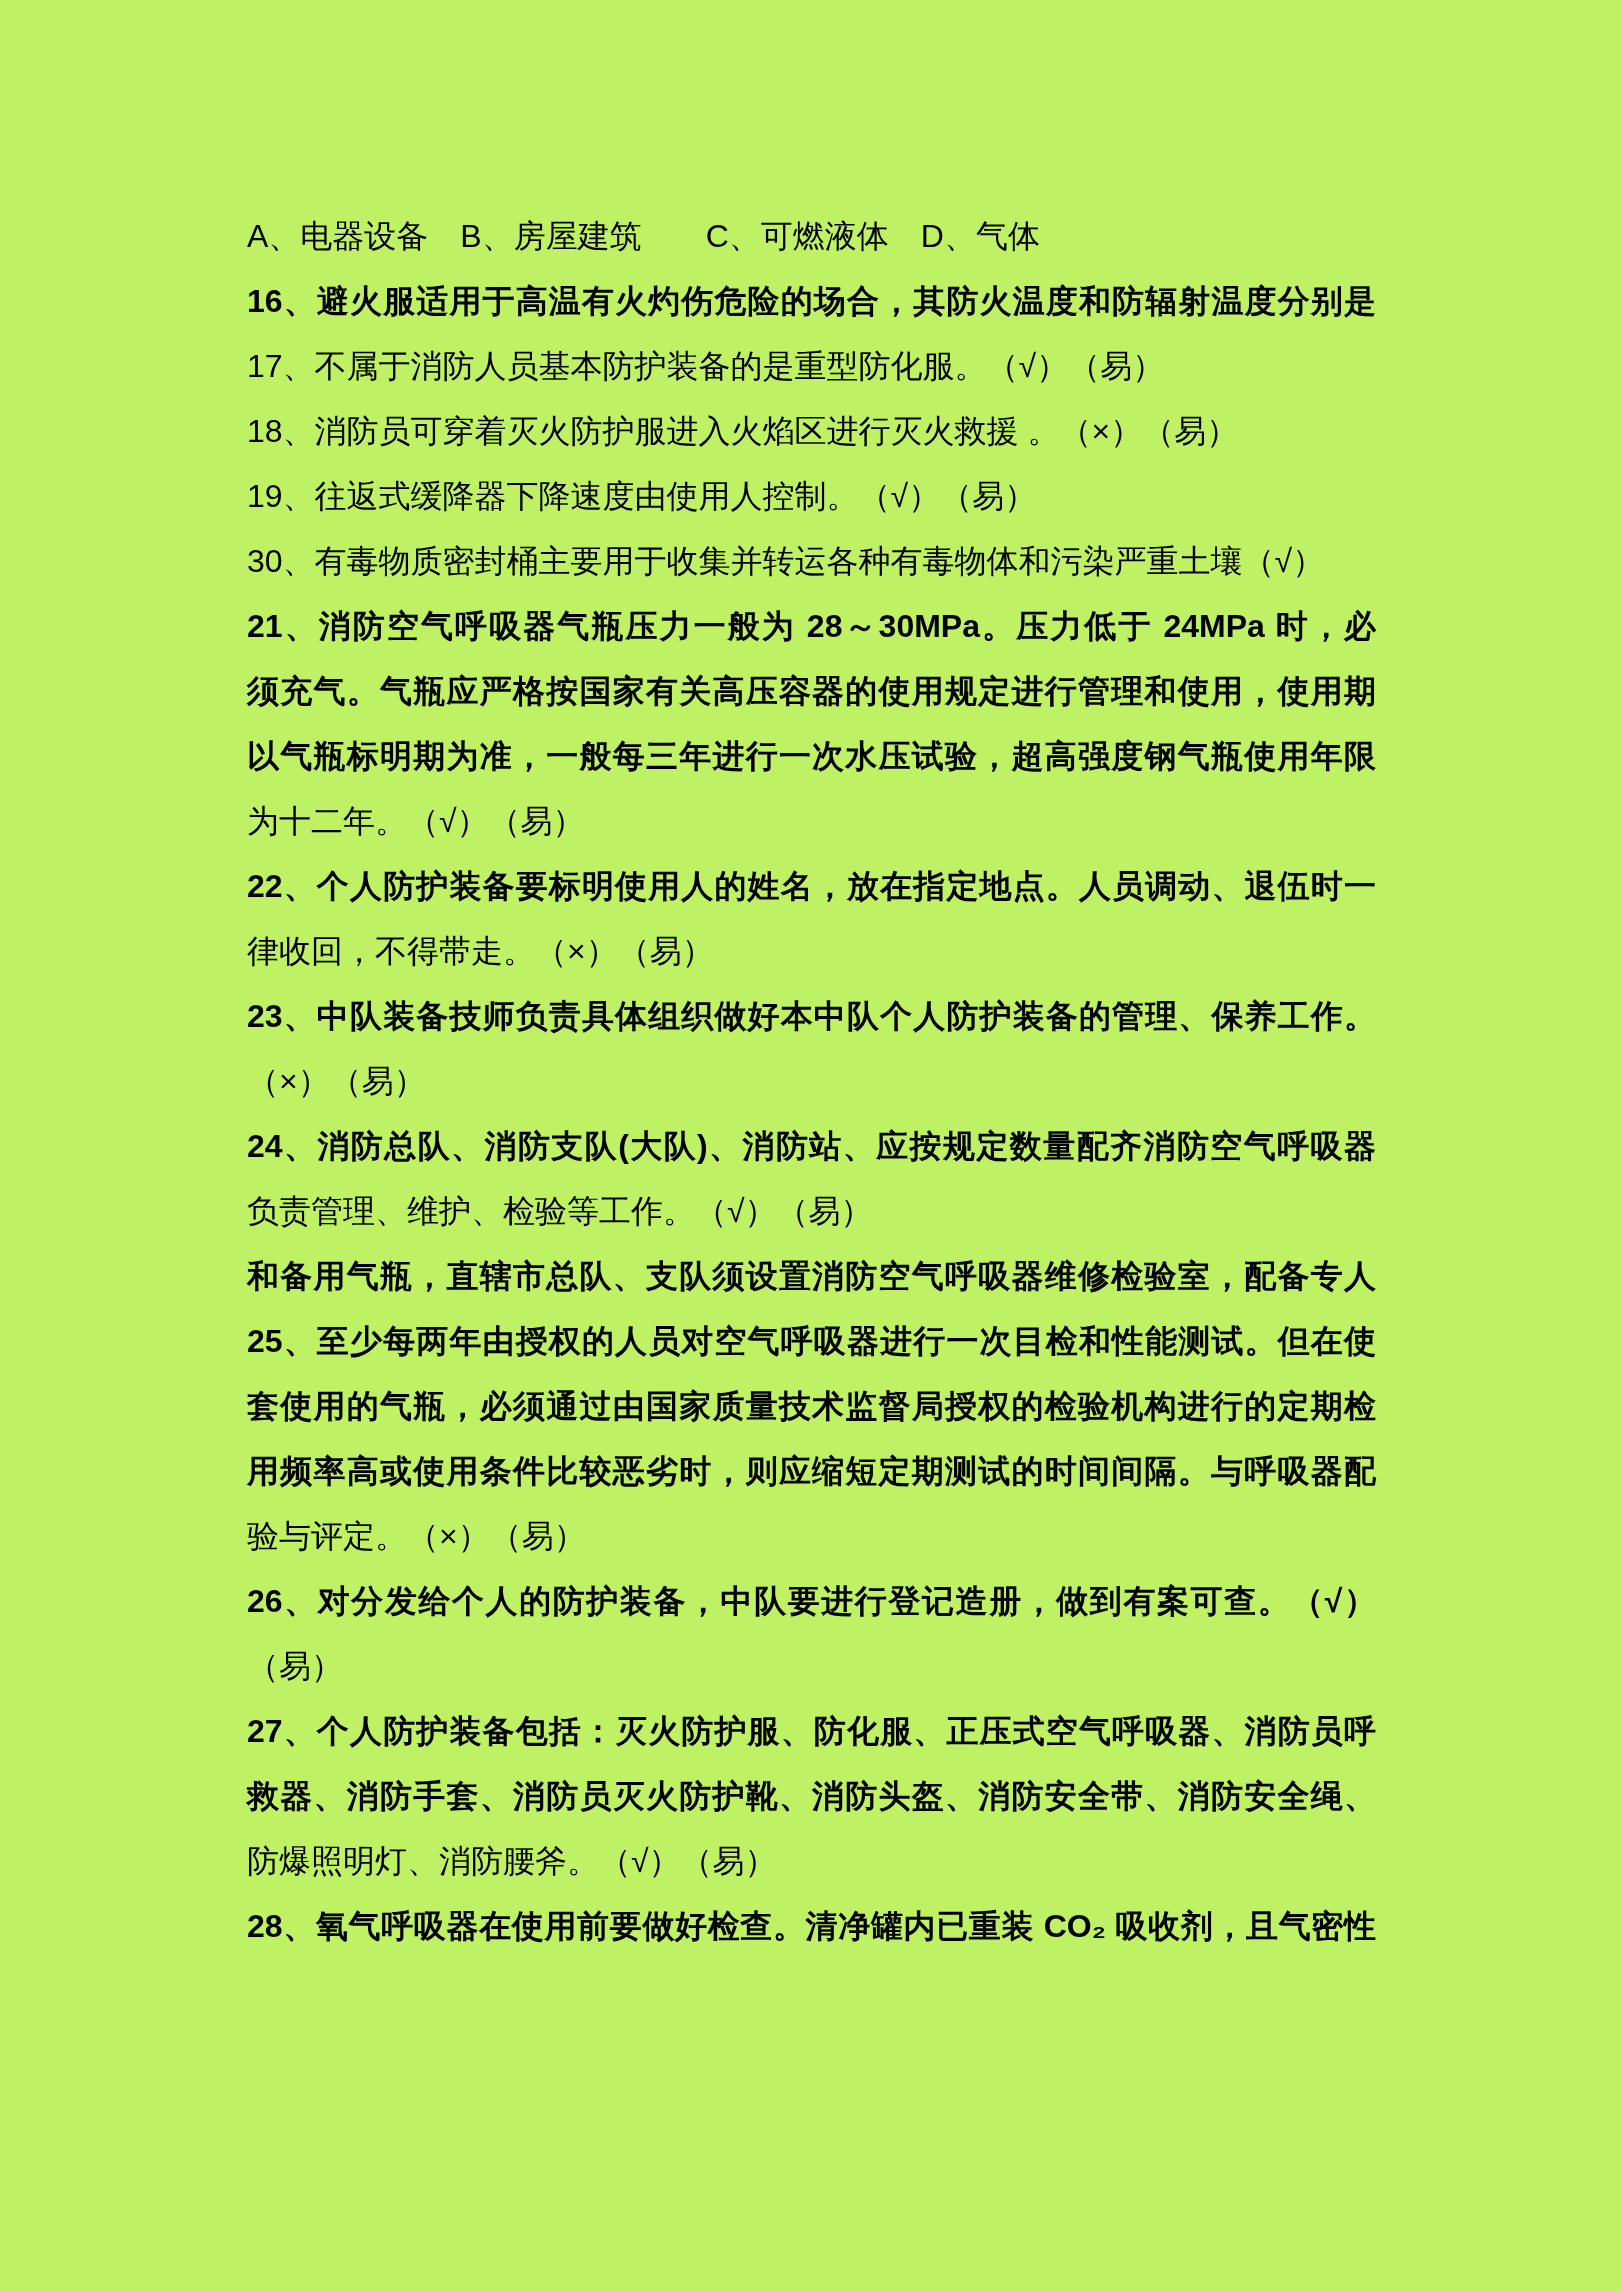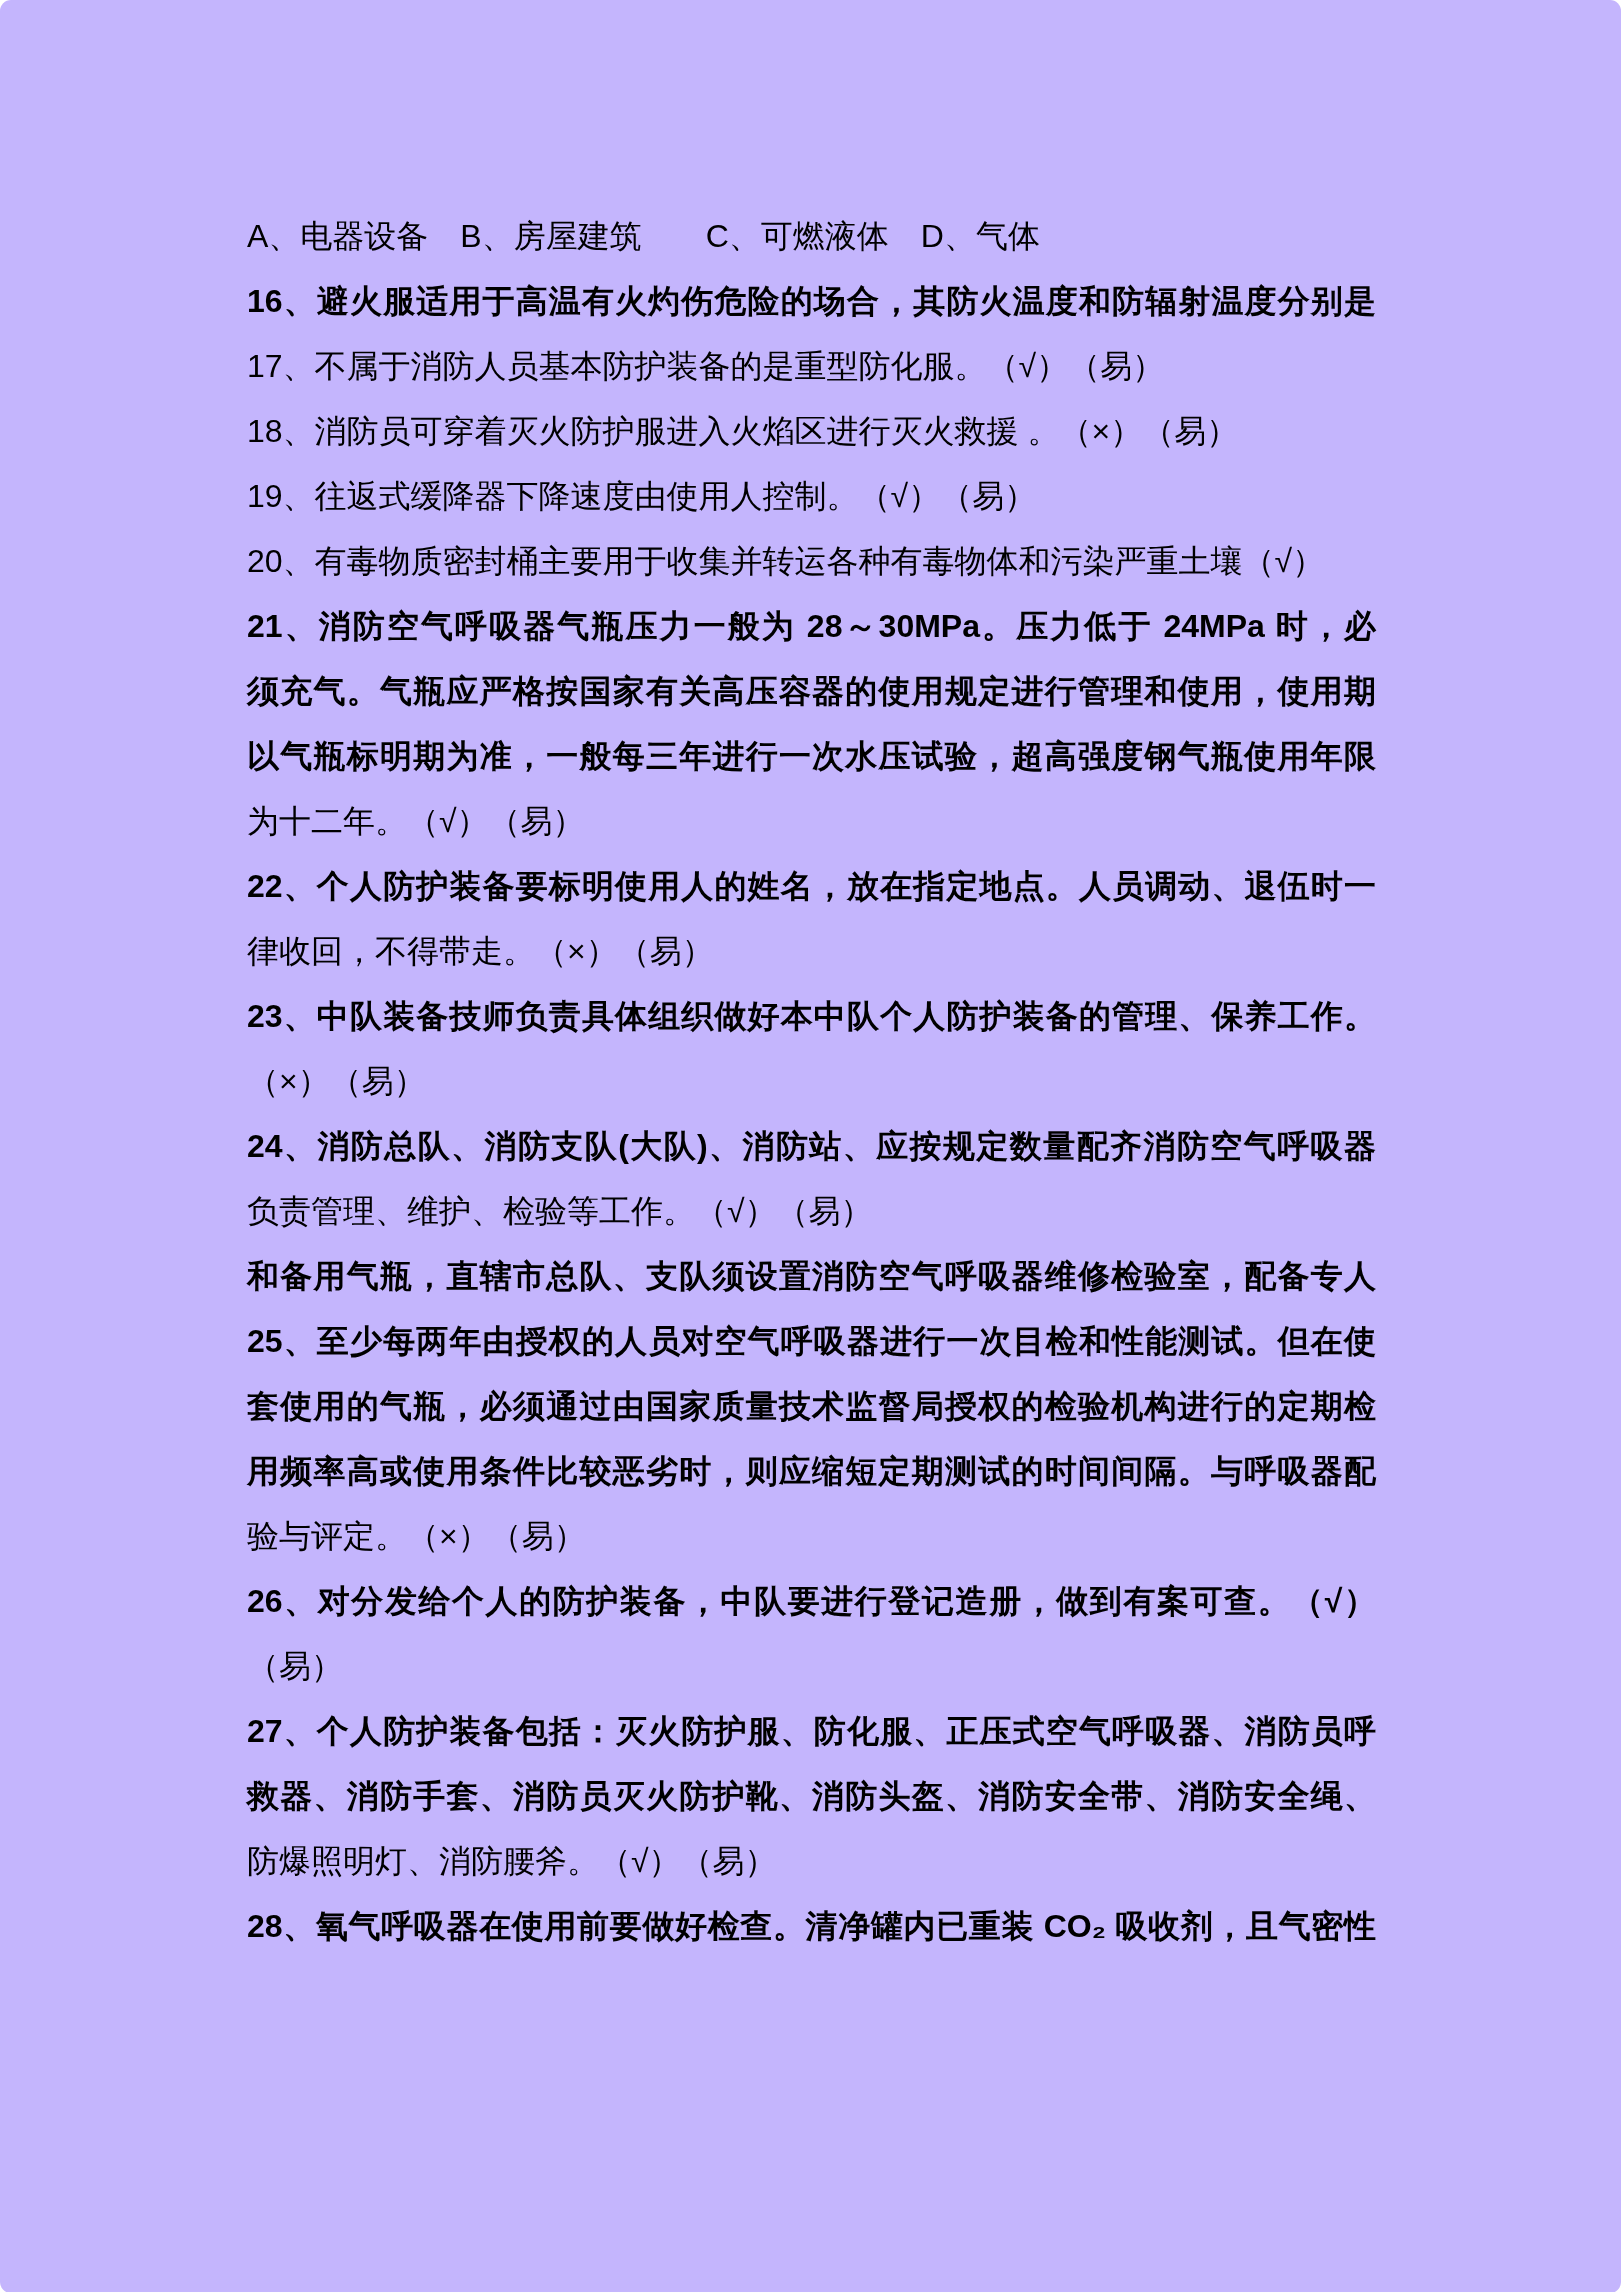--- a/index.html
+++ b/index.html
@@ -4,23 +4,22 @@
 <style>
   html, body {
     margin: 0;
     padding: 0;
     background: #ffffff;
   }
   .page {
     position: relative;
     width: 1621px;
     height: 2293px;
-    background: #c4b5fd;
+    background: #bef264;
     overflow: hidden;
-    border-radius: 11px;
   }
   .text-block {
     position: absolute;
     left: 247px;
     top: 204px;
     width: 1129px;
     font-family: "Liberation Sans", "DejaVu Sans", sans-serif;
     font-size: 32px;
     line-height: 65px;
     color: #000000;
@@ -41,21 +40,21 @@
 </head>
 <body>
 
 <div class="page">
   <div class="text-block">
     <div class="line" data-justify="false">A、电器设备　B、房屋建筑　　C、可燃液体　D、气体</div>
     <div class="line" data-justify="true">16、避火服适用于高温有火灼伤危险的场合，其防火温度和防辐射温度分别是</div>
     <div class="line" data-justify="false">17、不属于消防人员基本防护装备的是重型防化服。（√）（易）</div>
     <div class="line" data-justify="false">18、消防员可穿着灭火防护服进入火焰区进行灭火救援 。（×）（易）</div>
     <div class="line" data-justify="false">19、往返式缓降器下降速度由使用人控制。（√）（易）</div>
-    <div class="line" data-justify="false">20、有毒物质密封桶主要用于收集并转运各种有毒物体和污染严重土壤（√）</div>
+    <div class="line" data-justify="false">30、有毒物质密封桶主要用于收集并转运各种有毒物体和污染严重土壤（√）</div>
     <div class="line" data-justify="true">21、消防空气呼吸器气瓶压力一般为 28～30MPa。压力低于 24MPa 时，必</div>
     <div class="line" data-justify="true">须充气。气瓶应严格按国家有关高压容器的使用规定进行管理和使用，使用期</div>
     <div class="line" data-justify="true">以气瓶标明期为准，一般每三年进行一次水压试验，超高强度钢气瓶使用年限</div>
     <div class="line" data-justify="false">为十二年。（√）（易）</div>
     <div class="line" data-justify="true">22、个人防护装备要标明使用人的姓名，放在指定地点。人员调动、退伍时一</div>
     <div class="line" data-justify="false">律收回，不得带走。（×）（易）</div>
     <div class="line" data-justify="true">23、中队装备技师负责具体组织做好本中队个人防护装备的管理、保养工作。</div>
     <div class="line" data-justify="false">（×）（易）</div>
     <div class="line" data-justify="true">24、消防总队、消防支队(大队)、消防站、应按规定数量配齐消防空气呼吸器</div>
     <div class="line" data-justify="false">负责管理、维护、检验等工作。（√）（易）</div>

